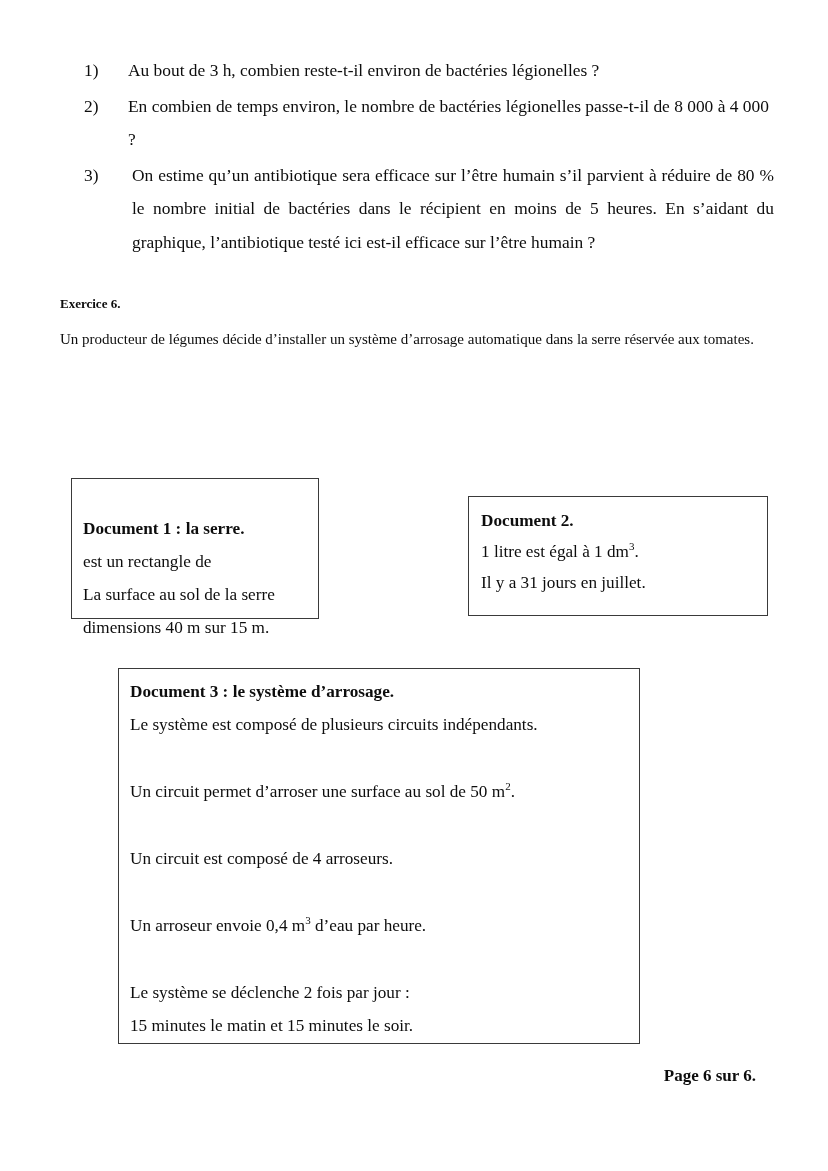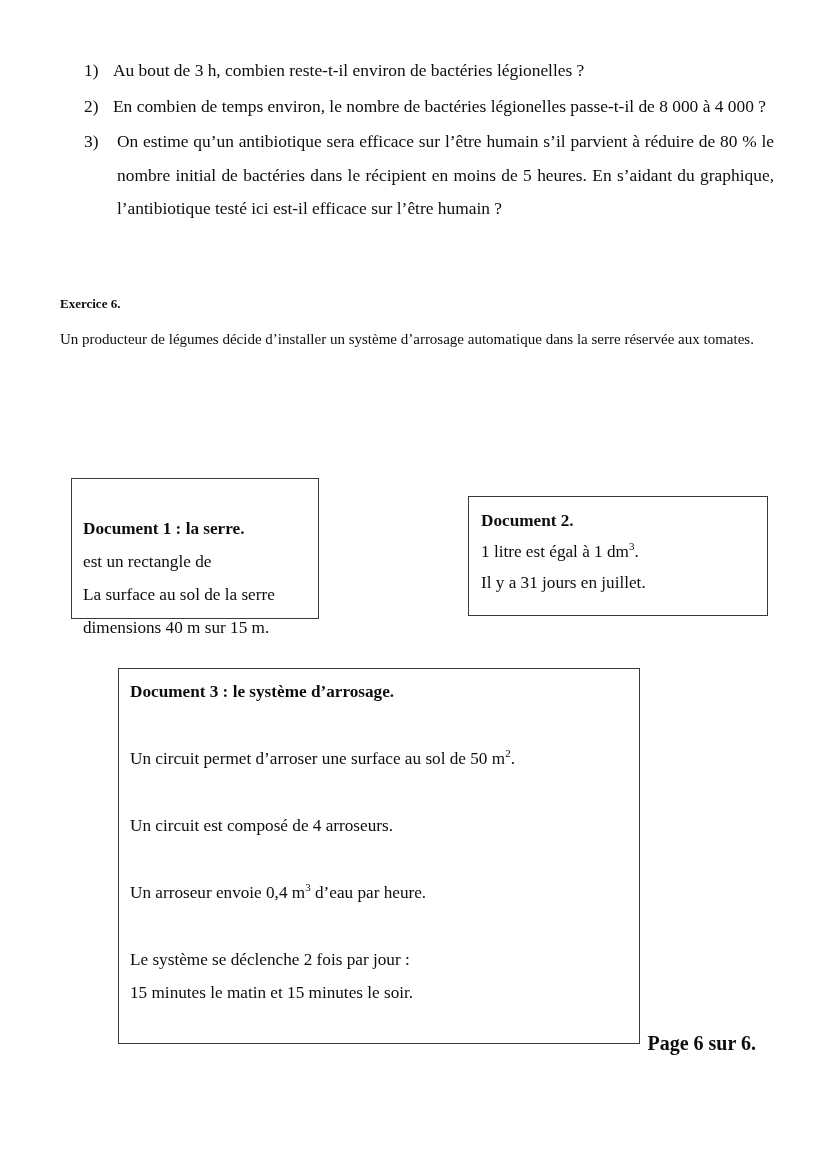--- a/index.html
+++ b/index.html
@@ -31,20 +31,21 @@
     line-height: 33.5px;
   }
   .qitem + .qitem { margin-top: 2px; }
   .qnum {
     flex: 0 0 auto;
     width: 29px;
     text-align: left;
   }
   .qtext {
     flex: 1 1 auto;
+    margin-left: 15px;
   }
   .qtext.justified {
     text-align: justify;
     text-justify: inter-word;
   }
   .qitem--three .qnum { width: 33px; }
 
   
   .exercise-head {
     position: absolute;
@@ -113,22 +114,22 @@
   sup {
     font-size: 0.64em;
     vertical-align: super;
     line-height: 0;
   }
 
   
   .page-footer {
     position: absolute;
     right: 72px;
-    top: 1032px;
-    font-size: 20px;
+    top: 1066px;
+    font-size: 17px;
     font-weight: bold;
   }
 </style>
 </head>
 <body>
 
 <div class="qlist">
 
   <div class="qitem qitem--one">
     <span class="qnum">1)</span>
@@ -162,20 +163,21 @@
 
 <div class="doc-box" id="doc2">
   <div class="doc-title">Document 2.</div>
   <div class="doc-line"><span>1 litre est égal à 1 dm</span><sup>3</sup><span>.</span></div>
   <div class="doc-line">Il y a 31 jours en juillet.</div>
 </div>
 
 <div class="doc-box" id="doc3">
   <div class="doc-title">Document 3 : le système d’arrosage.</div>
 
+  <div class="doc-line">Le système est composé de plusieurs circuits indépendants.</div>
 
   <div class="doc-line gap-before"><span>Un circuit permet d’arroser une surface au sol de 50 m</span><sup>2</sup><span>.</span></div>
 
   <div class="doc-line gap-before">Un circuit est composé de 4 arroseurs.</div>
 
   <div class="doc-line gap-before"><span>Un arroseur envoie 0,4 m</span><sup>3</sup><span> d’eau par heure.</span></div>
 
   <div class="doc-line gap-before">Le système se déclenche 2 fois par jour :</div>
   <div class="doc-line">15 minutes le matin et 15 minutes le soir.</div>
 </div>

